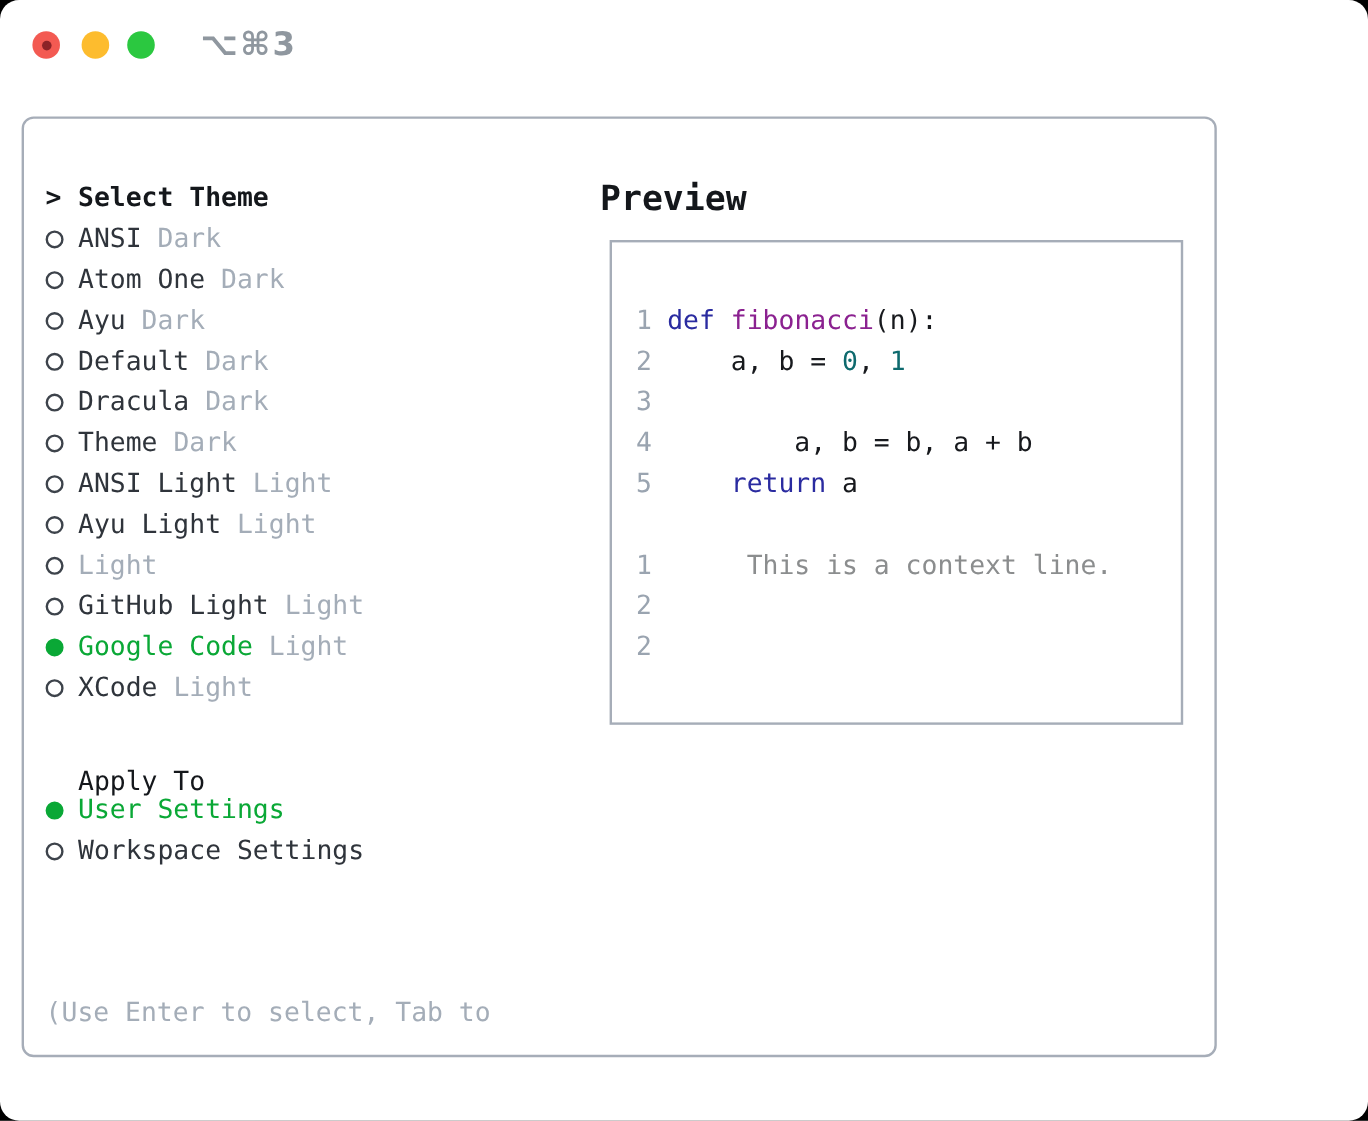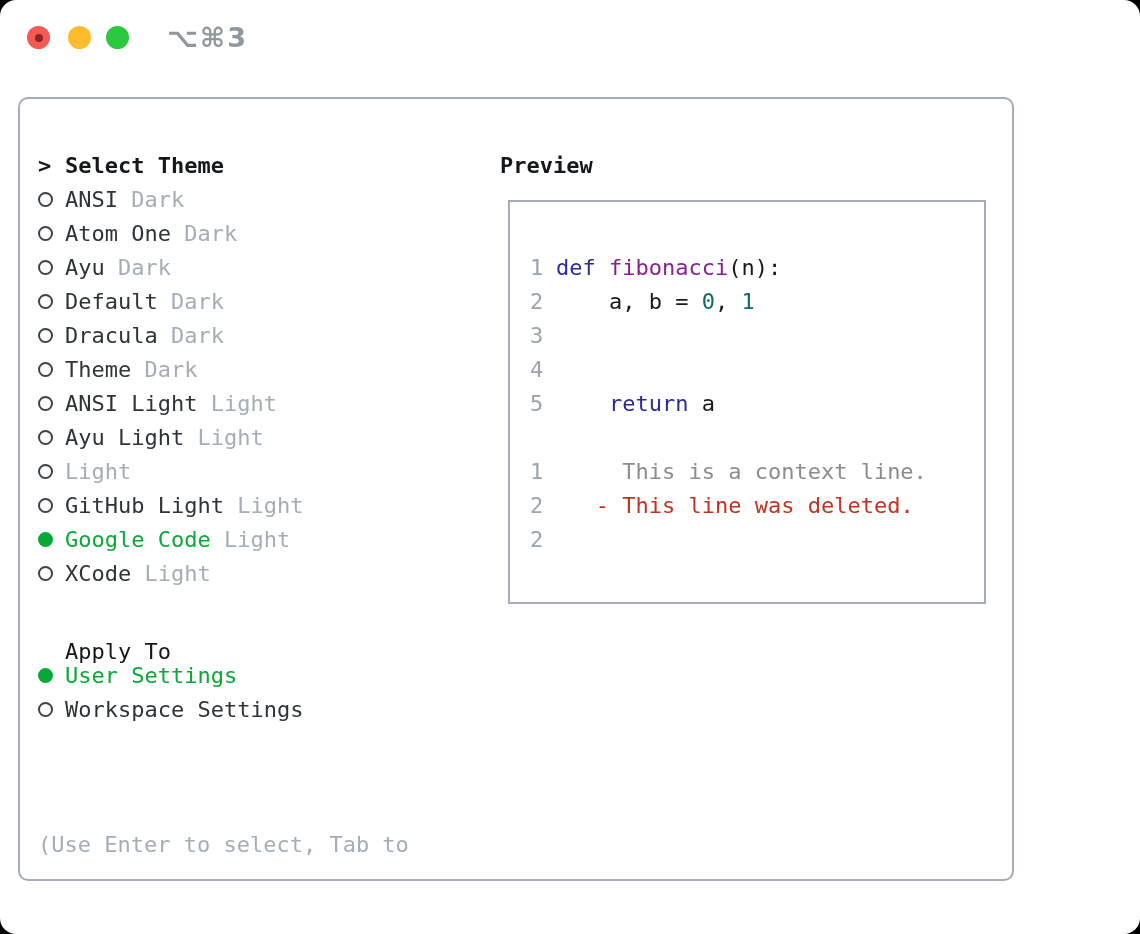--- a/index.html
+++ b/index.html
@@ -41,21 +41,21 @@
   .label{color:var(--item_text);white-space:pre;}
   .label.bold{font-weight:bold;color:var(--header_text);}
   .label.header{color:var(--header_text);margin-top:20px;}
   .label.green{color:var(--accent_green);}
   .suffix{color:var(--text_muted);white-space:pre;}
   .gap{height:34px;}
   .help{position:absolute;left:18px;top:661px;font-size:22px;line-height:34px;color:var(--text_muted);white-space:pre;}
   
   .preview-header{
     position:absolute;left:480px;top:49px;height:34px;display:flex;align-items:center;
-    font-size:22px;font-weight:bold;color:var(--header_text);
+    font-size:29px;font-weight:bold;color:var(--header_text);
   }
   .preview-box{
     position:absolute;left:488px;top:101px;width:478px;height:404px;
     border:2px solid var(--border_gray);box-sizing:border-box;
     padding:48px 0 0 20px;overflow:hidden;
   }
   .cline{display:flex;height:34px;align-items:center;font-size:22px;}
   .ln{width:26px;flex:0 0 26px;color:var(--line_number);white-space:pre;}
   .ct{white-space:pre;color:var(--syntax_plain);}
   .tok-kw{color:var(--syntax_keyword);}
@@ -207,36 +207,37 @@
           </div>
           <div class="cline">
             <span class="ln">2 </span>
             <span class="ct"><span class="tok-pln">    a, b = </span><span class="tok-lit">0</span><span class="tok-pln">, </span><span class="tok-lit">1</span></span>
           </div>
           <div class="cline">
             <span class="ln">3 </span>
           </div>
           <div class="cline">
             <span class="ln">4 </span>
+            <span class="ct"><span class="tok-pln">        a, b = b, a + b</span></span>
           </div>
           <div class="cline">
             <span class="ln">5 </span>
             <span class="ct"><span class="tok-pln">    </span><span class="tok-kw">return</span><span class="tok-pln"> a</span></span>
           </div>
           <div class="cline">
             <span class="ln"></span>
             <span class="ct"></span>
           </div>
           <div class="cline">
             <span class="ln">1 </span>
             <span class="ct"><span class="tok-ctx">     This is a context line.</span></span>
           </div>
           <div class="cline">
             <span class="ln">2 </span>
-            <span class="ct"><span class="tok-pln">   </span><span class="tok-del">- This line was deleted.</span></span>
+            <span class="ct"><span class="tok-pln">   </span></span>
           </div>
           <div class="cline">
             <span class="ln">2 </span>
           </div>
         </div>
     </div>
 
   </div>
 </div>
 

